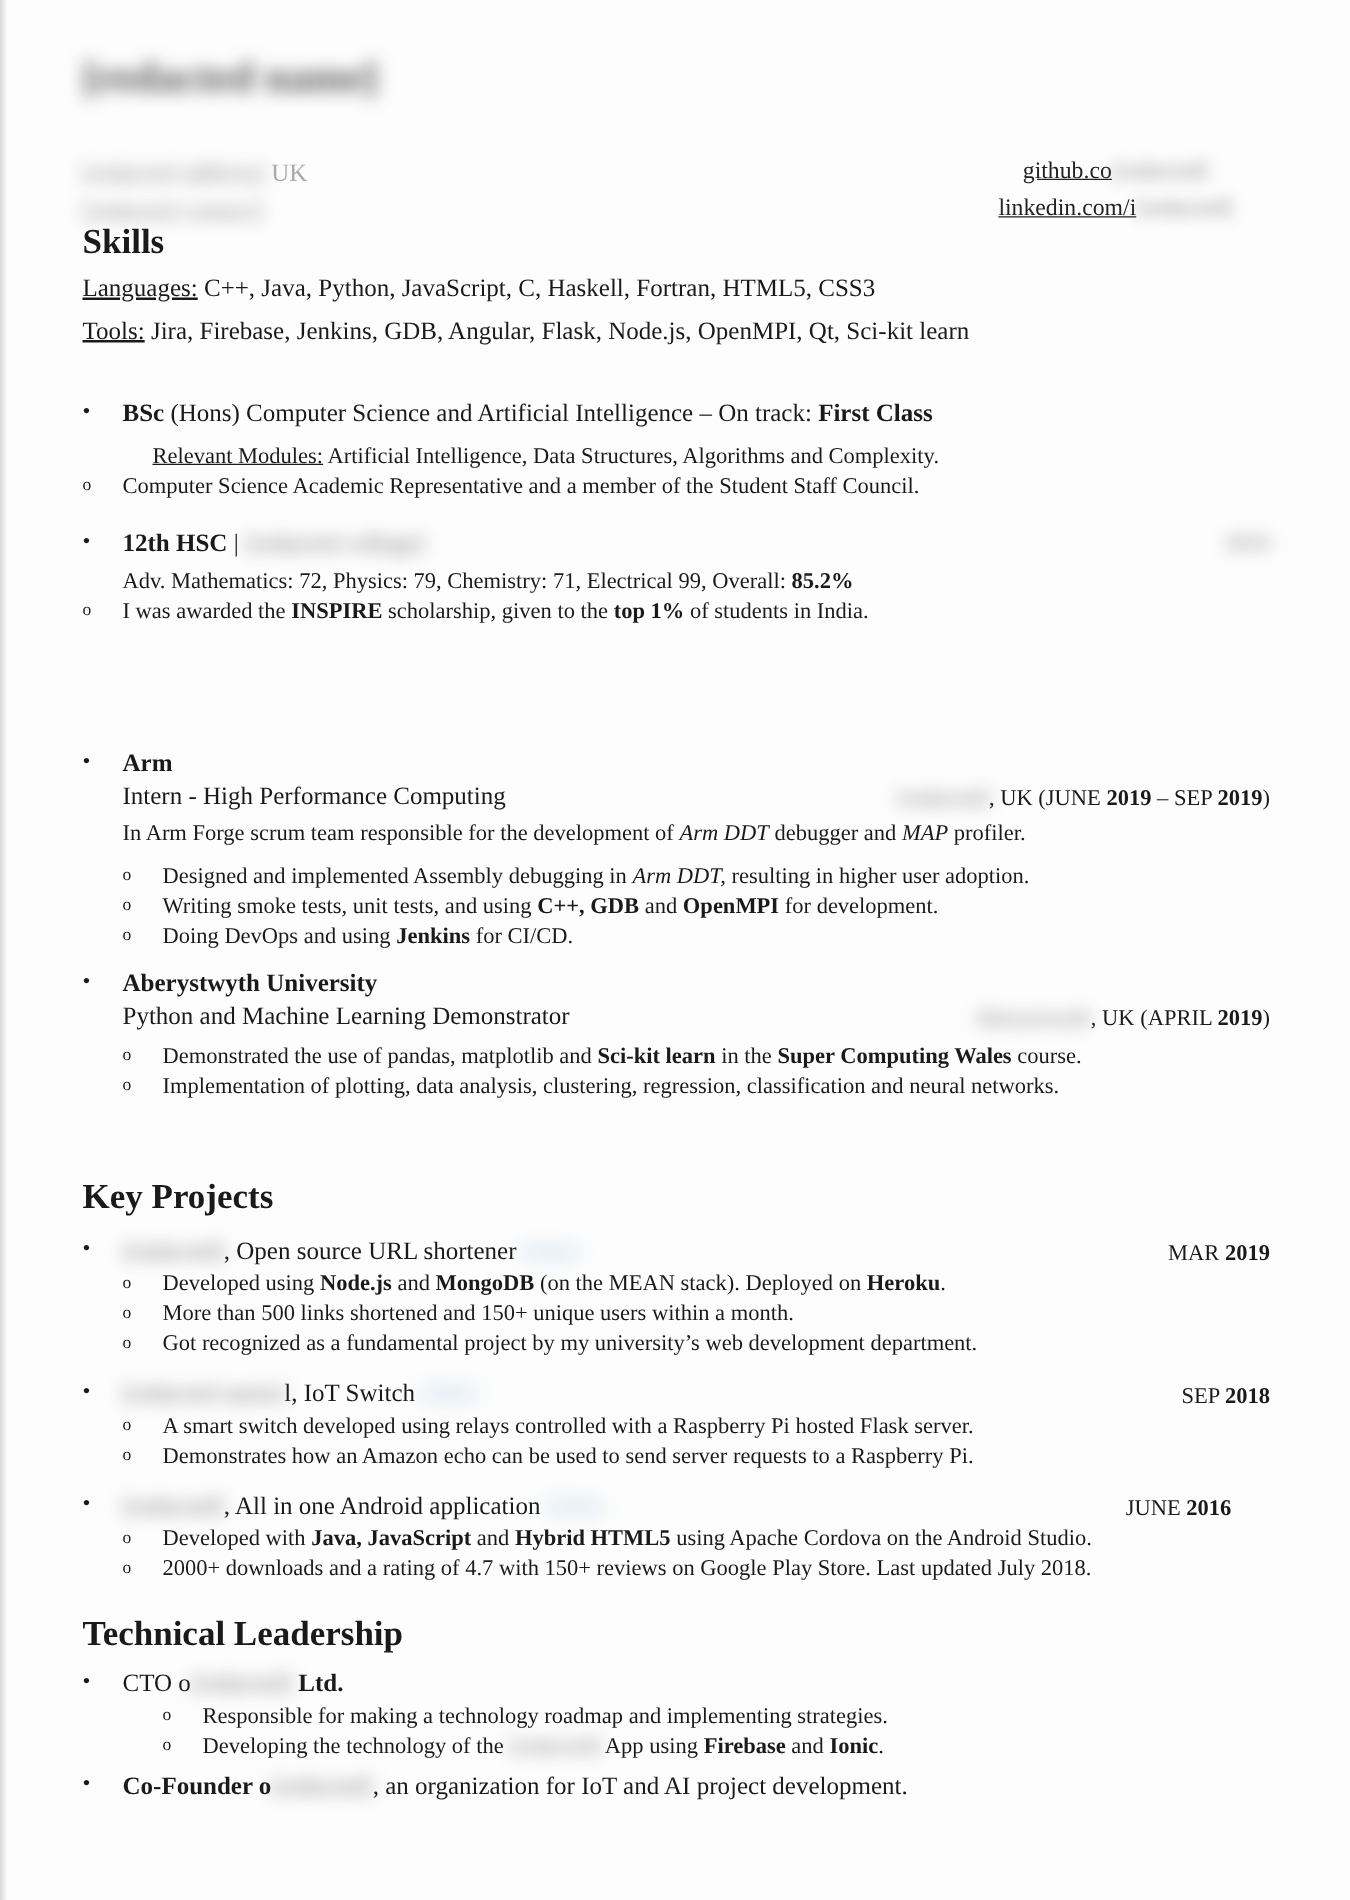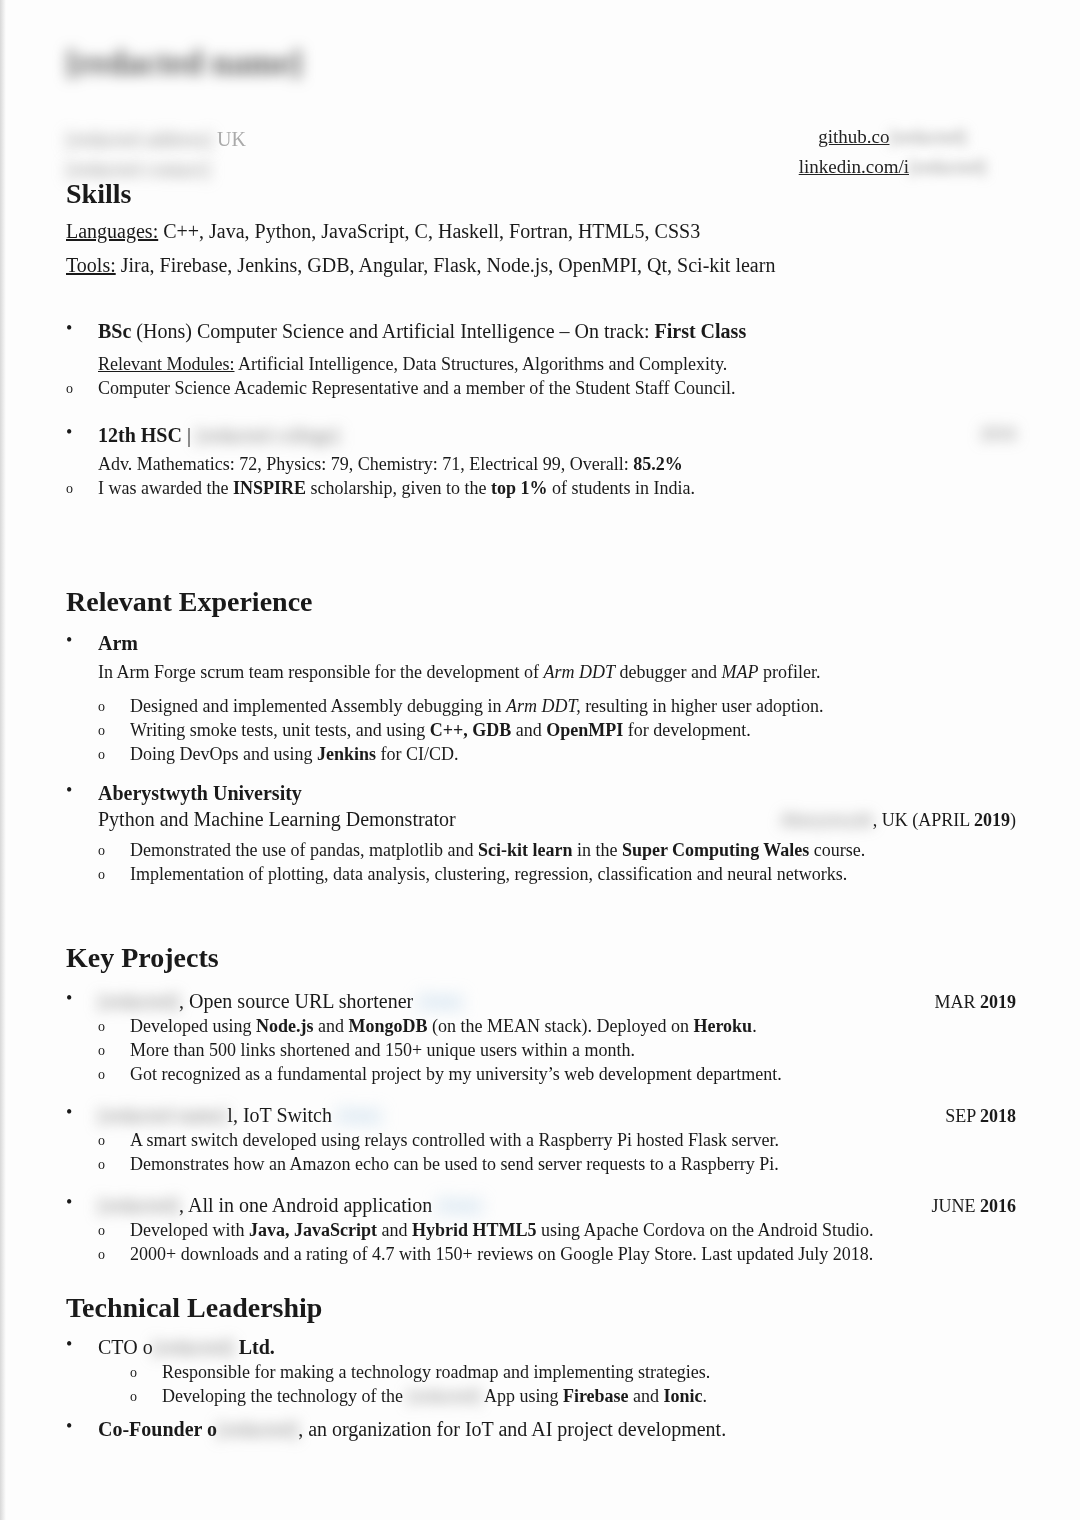--- a/index.html
+++ b/index.html
@@ -62,21 +62,21 @@
     <span class="u">Tools:</span><span> Jira, Firebase, Jenkins, GDB, Angular, Flask, Node.js, OpenMPI, Qt, Sci-kit learn</span>
   </div>
 </div>
 
 <div class="section" style="top:306px;">
   <div class="item" style="margin-top:12px;">
     <span class="bullet">•</span>
     <div class="line">
       <b>BSc</b><span> (Hons) Computer Science and Artificial Intelligence – On track: </span><b>First Class</b>
     </div>
-    <div class="small" style="margin-top:8px;">
+    <div class="small" style="margin-top:8px;margin-left:24px;">
       <span class="u">Relevant Modules:</span><span> Artificial Intelligence, Data Structures, Algorithms and Complexity.</span>
     </div>
     <div class="sub" style="margin-left:-32px; padding-left:32px;">
       <span class="o">o</span><span>Computer Science Academic Representative and a member of the Student Staff Council.</span>
     </div>
   </div>
 
   <div class="item" style="margin-top:22px;">
     <span class="bullet">•</span>
     <div class="line">
@@ -86,24 +86,27 @@
     <div class="small" style="margin-top:4px;">
       <span>Adv. Mathematics: 72, Physics: 79, Chemistry: 71, Electrical 99, Overall: </span><b>85.2%</b>
     </div>
     <div class="sub" style="margin-left:-32px;">
       <span class="o">o</span><span>I was awarded the </span><b>INSPIRE</b><span> scholarship, given to the </span><b>top 1%</b><span> of students in India.</span>
     </div>
   </div>
 </div>
 
 <div class="section" style="top:586px;">
-  <h2>Relevant Experience</h2>
   <div class="item" style="margin-top:12px;">
     <span class="bullet">•</span>
     <div class="line"><b>Arm</b></div>
+    <div class="line">
+      <span>Intern - High Performance Computing</span>
+      <span class="right small" style="top:2px;"><span class="blur">[redacted]</span><span>, UK (JUNE </span><b>2019</b><span> – SEP </span><b>2019</b><span>)</span></span>
+    </div>
     <div class="small" style="margin-top:4px;">
       <span>In Arm Forge scrum team responsible for the development of </span><i>Arm DDT</i><span> debugger and </span><i>MAP</i><span> profiler.</span>
     </div>
     <div style="margin-top:10px;">
       <div class="sub"><span class="o">o</span><span>Designed and implemented Assembly debugging in </span><i>Arm DDT,</i><span> resulting in higher user adoption.</span></div>
       <div class="sub"><span class="o">o</span><span>Writing smoke tests, unit tests, and using </span><b>C++, GDB</b><span> and </span><b>OpenMPI</b><span> for development.</span></div>
       <div class="sub"><span class="o">o</span><span>Doing DevOps and using </span><b>Jenkins</b><span> for CI/CD.</span></div>
     </div>
   </div>
 
@@ -141,21 +144,21 @@
       <span class="right small" style="top:2px;"><span>SEP </span><b>2018</b></span>
     </div>
     <div class="sub"><span class="o">o</span><span>A smart switch developed using relays controlled with a Raspberry Pi hosted Flask server.</span></div>
     <div class="sub"><span class="o">o</span><span>Demonstrates how an Amazon echo can be used to send server requests to a Raspberry Pi.</span></div>
   </div>
 
   <div class="item" style="margin-top:16px;">
     <span class="bullet">•</span>
     <div class="line">
       <span class="blur">[redacted]</span><span>, All in one Android application</span> <span class="blur-blue">[link]</span>
-      <span class="right small" style="top:2px; right:0;"><span>JUNE </span><b>2016</b></span>
+      <span class="right small" style="top:2px; right:31px;"><span>JUNE </span><b>2016</b></span>
     </div>
     <div class="sub"><span class="o">o</span><span>Developed with </span><b>Java, JavaScript</b><span> and </span><b>Hybrid HTML5</b><span> using Apache Cordova on the Android Studio.</span></div>
     <div class="sub"><span class="o">o</span><span>2000+ downloads and a rating of 4.7 with 150+ reviews on Google Play Store. Last updated July 2018.</span></div>
   </div>
 </div>
 
 <div class="section" style="top:1292px;">
   <h2>Technical Leadership</h2>
   <div class="item" style="margin-top:10px;">
     <span class="bullet">•</span>

